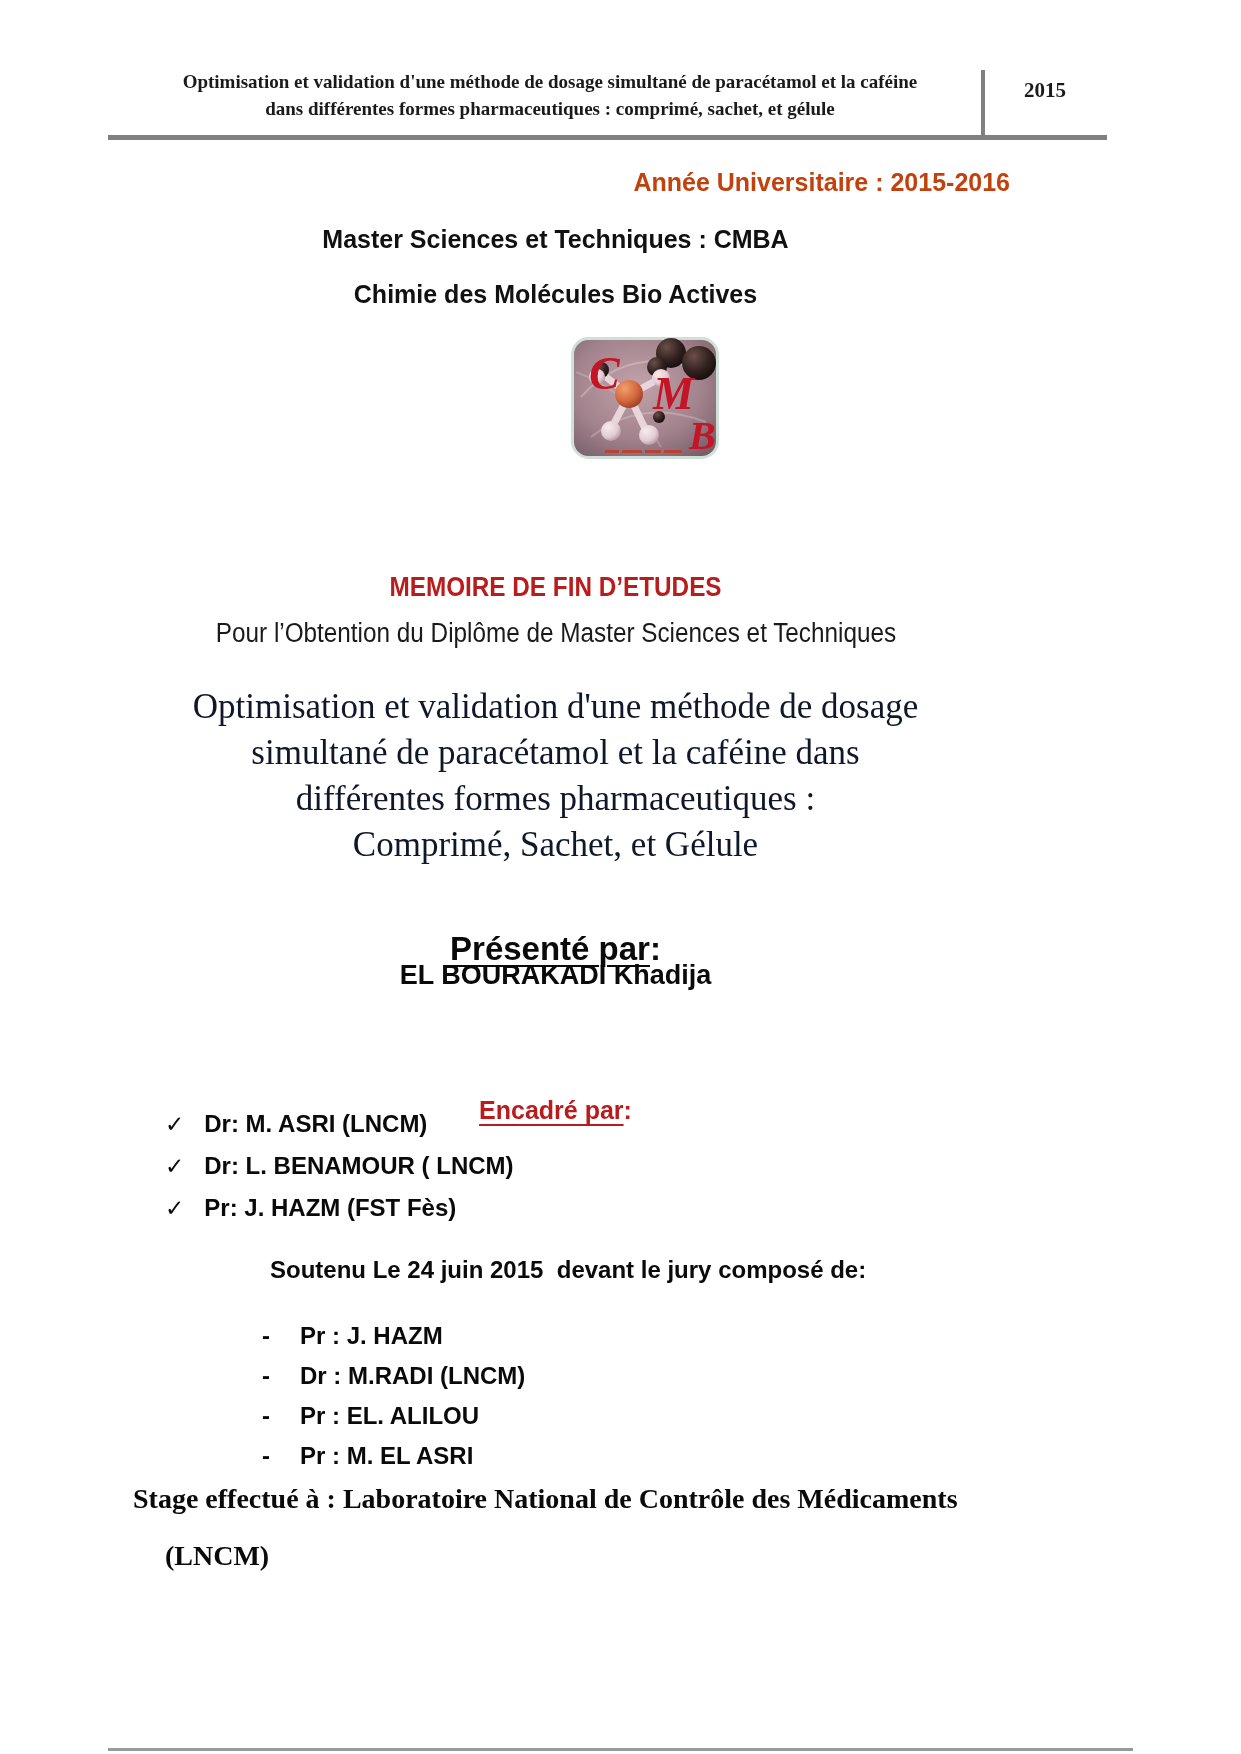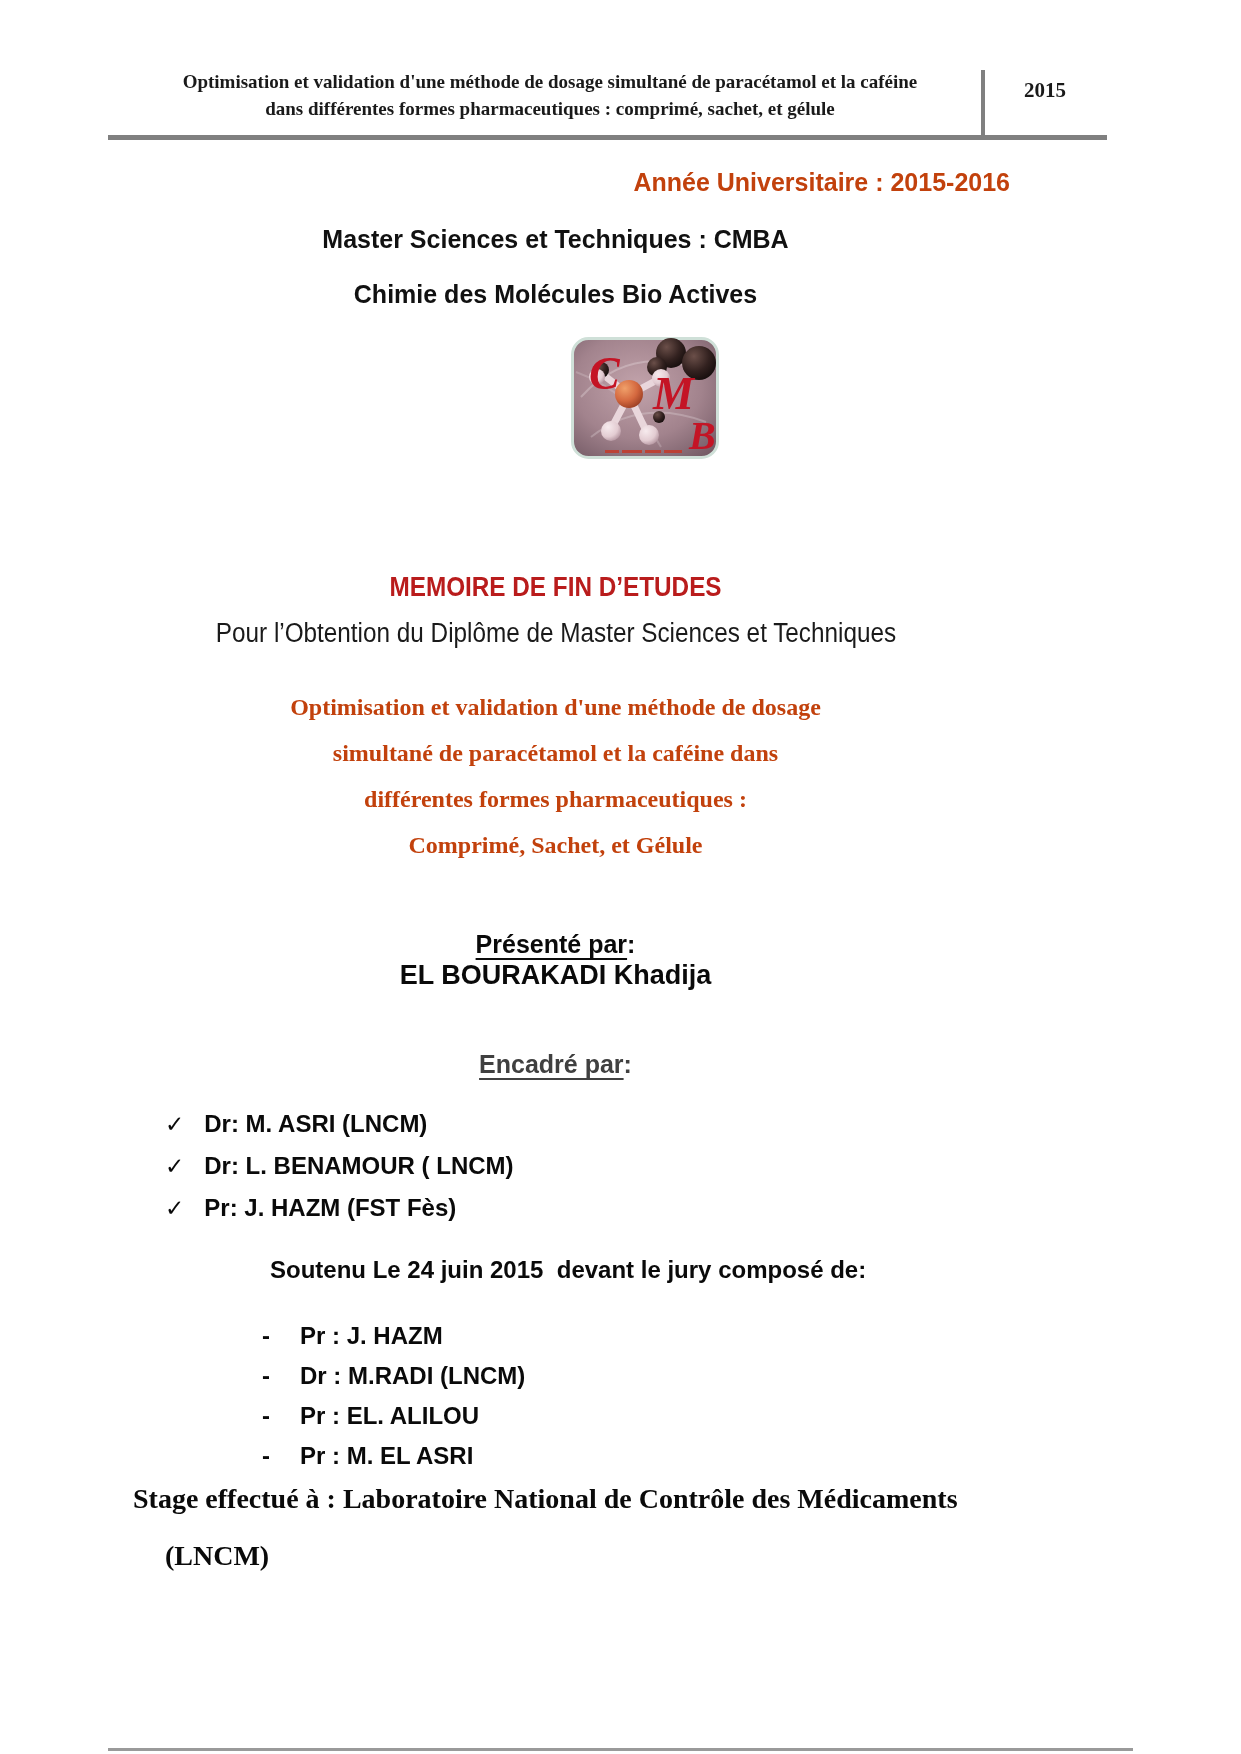--- a/index.html
+++ b/index.html
@@ -39,26 +39,26 @@
     font-weight:bold;font-size:25px;color:#c2410c;
   }
   .master{top:225px;font-weight:bold;font-size:25px;color:#111;}
   .chimie{top:280px;font-weight:bold;font-size:25px;color:#111;}
   .memoire{top:572px;font-weight:bold;font-size:27px;color:#b91c1c;}
   .memoire .squeeze,.pour .squeeze{display:inline-block;transform:scaleX(0.9);transform-origin:center;}
   .pour{top:618px;font-weight:normal;font-size:27px;color:#1a1a1a;}
   
   .main-title{
     top:684px;font-family:"Liberation Serif", serif;
-    font-weight:bold;font-size:24px;line-height:46px;color:#c2410c;
-  }
-  
-  .presente{top:930px;font-weight:bold;font-size:25px;color:#0a0a0a;}
+    font-weight:normal;font-size:35px;line-height:46px;color:#0f172a;
+  }
+  
+  .presente{top:930px;font-weight:bold;font-size:33px;color:#0a0a0a;}
   .name{top:960px;font-weight:bold;font-size:27px;color:#0a0a0a;}
-  .encadre{top:1050px;font-weight:bold;font-size:25px;color:#404040;}
+  .encadre{top:1096px;font-weight:bold;font-size:25px;color:#b91c1c;}
   .ulab{text-decoration:underline;text-decoration-thickness:2px;text-underline-offset:5px;}
   
   .check-row{
     position:absolute;left:165px;
     font-family:"Liberation Sans", sans-serif;
     font-weight:bold;font-size:24px;color:#0a0a0a;
   }
   .check-row .mark{
     font-family:"DejaVu Sans", sans-serif;
     font-weight:bold;margin-right:20px;font-size:23px;

